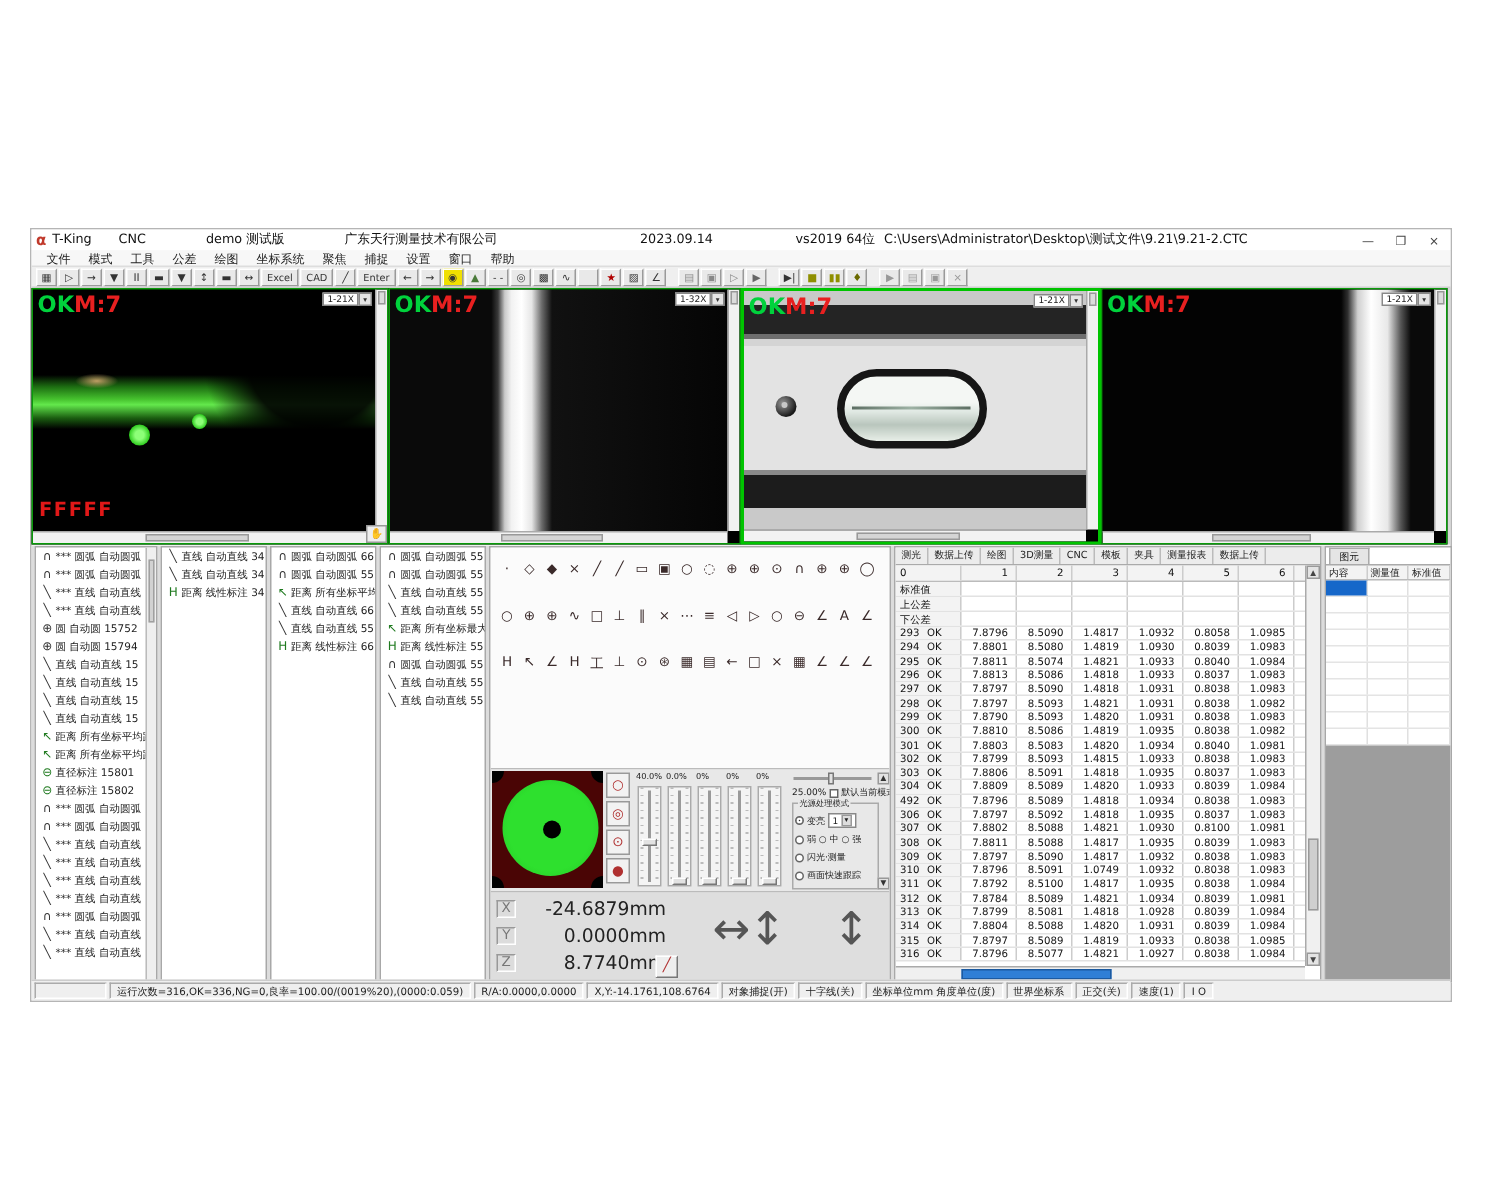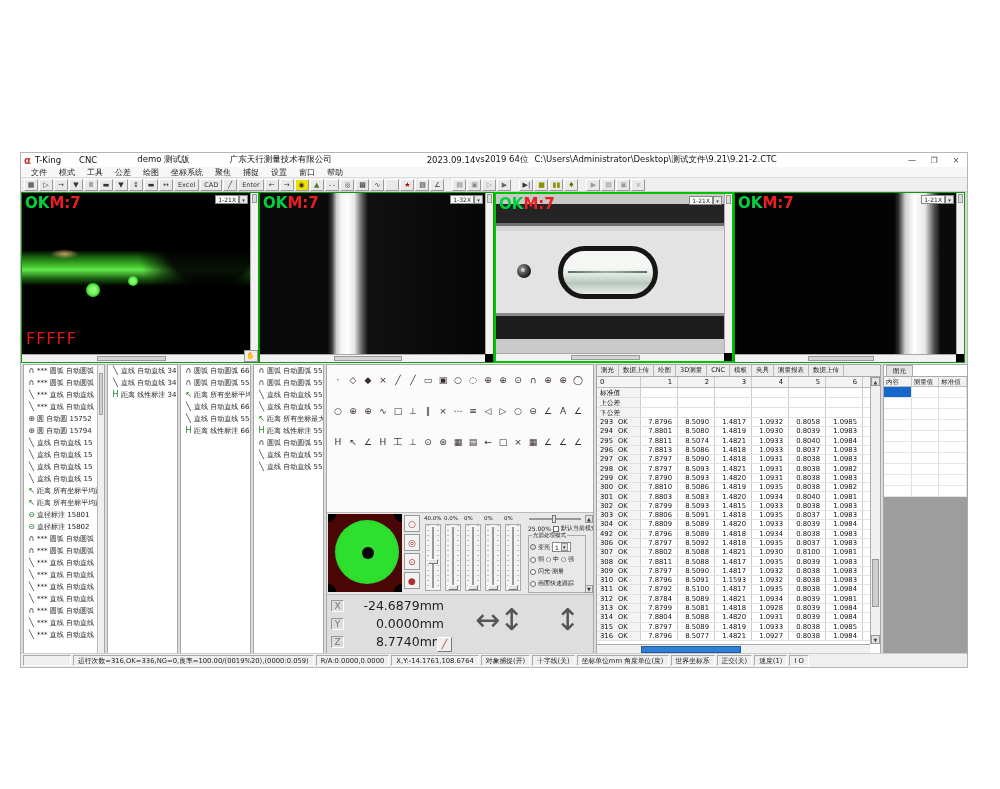--- a/index.html
+++ b/index.html
@@ -36,21 +36,21 @@
   .cam-vscroll::before { content:""; position:absolute; left:1px; right:1px; top:1px; height:7px; background:#dcdcdc; border:1px solid #999; }
   .cam-hscroll { position:absolute; left:0; right:8px; bottom:0; height:8px; background:#f2f2f2; border-top:1px solid #aaa; z-index:4; }
   .cam-hthumb { position:absolute; left:33%; width:30%; top:1px; bottom:1px; background:#d5d5d5; border:1px solid #999; }
   .cam-corner { position:absolute; right:0; bottom:0; width:14px; height:12px; background:#eee; border:1px solid #999; z-index:5; font-size:7px; line-height:10px; text-align:center; color:#555; }
 
   
   .c1-band { position:absolute; left:0; right:8px; top:34%; height:21%; background:linear-gradient(180deg, rgba(20,60,10,0) 0%, #1d6e12 22%, #46c22e 45%, #63e84c 55%, #1a5c10 80%, rgba(0,20,0,0) 100%); filter:blur(.4px); }
   .c1-spot { position:absolute; left:12%; top:33%; width:12%; height:6%; background:radial-gradient(ellipse, rgba(210,170,110,.9), rgba(120,80,40,0) 70%); }
   .c1-vig { position:absolute; right:8px; top:0; width:55%; height:75%; background:radial-gradient(circle at 70% 35%, rgba(0,0,0,.92) 38%, rgba(0,0,0,0) 62%); }
   .c1-dot { position:absolute; border-radius:50%; background:radial-gradient(circle, #8dff78 30%, #2ecb1e 70%, rgba(0,60,0,0)); }
-  .c1-overlay { position:absolute; left:4px; bottom:14px; color:#e01818; font-weight:normal; font-size:16px; letter-spacing:1px; z-index:5; }
+  .c1-overlay { position:absolute; left:4px; bottom:14px; color:#e01818; font-weight:bold; font-size:13px; letter-spacing:1px; z-index:5; }
 
   
   .c2-img { position:absolute; inset:0; right:8px; background:linear-gradient(90deg,#0a0a0a 0 30%,#3a3a3a 32%,#c9c9c9 34%,#f2f2f2 36%,#ffffff 39%,#e6e6e6 42%,#6a6a6a 45%,#111 48%,#050505 100%); }
   .c4-img { position:absolute; inset:0; right:8px; background:linear-gradient(90deg,#030303 0 72%,#2f2f2f 74%,#cfcfcf 77%,#ffffff 81%,#e8e8e8 86%,#555 90%,#0a0a0a 93% 100%); }
 
   
   .c3-img { position:absolute; inset:0; right:8px; bottom:8px; background:linear-gradient(180deg,#c9c9c9 0 6%,#242424 6% 18%,#6e6e6e 18% 20%,#d4d4d4 20% 23%,#e3e3e3 23% 75%,#8a8a8a 75% 77%,#1c1c1c 77% 91%,#c9c9c9 91% 100%); }
   .c3-slot { position:absolute; left:27%; top:33%; width:44%; height:33%; border:5px solid #161616; border-radius:40px; background:linear-gradient(180deg,#f4f7f4 0 40%,#dfe8e2 55%,#b9c6bd 75%,#e8efe8 100%); }
   .c3-slot-line { position:absolute; left:6%; right:6%; top:46%; height:2px; background:linear-gradient(90deg,#5c6e62,#9db2a4,#5c6e62); }
   .c3-pin { position:absolute; left:9%; top:44%; width:14px; height:14px; border-radius:50%; background:radial-gradient(circle at 35% 35%, #999, #1a1a1a 70%); }
@@ -152,21 +152,21 @@
 
 <div id="app">
 
   <div class="titlebar">
     <span class="logo">α</span>
     <span class="tspan">T-King</span>
     <span class="tspan" style="margin-left:18px">CNC</span>
     <span class="tspan" style="margin-left:40px">demo 测试版</span>
     <span class="tspan" style="margin-left:40px">广东天行测量技术有限公司</span>
     <span class="tspan" style="margin-left:95px">2023.09.14</span>
-    <span class="tspan" style="">vs2019 64位</span>
+    <span class="tspan" style="margin-left:55px">vs2019 64位</span>
     <span class="tspan" style="margin-left:6px">C:\Users\Administrator\Desktop\测试文件\9.21\9.21-2.CTC</span>
     <span class="win-btns">
       <span class="win-btn">—</span>
       <span class="win-btn">❐</span>
       <span class="win-btn">×</span>
     </span>
   </div>
 
   <div class="menubar" id="menubar">
       <span class="menu-item">文件</span>
@@ -905,21 +905,21 @@
             <span class="rt-cell rt-vcol">0.8038</span>
             <span class="rt-cell rt-vcol">1.0983</span>
           </div>
           <div class="trow">
             <span class="rt-cell rt-idcol">
               <span class="tid-num">310</span>
               <span>OK</span>
             </span>
             <span class="rt-cell rt-vcol">7.8796</span>
             <span class="rt-cell rt-vcol">8.5091</span>
-            <span class="rt-cell rt-vcol">1.1593</span>
+            <span class="rt-cell rt-vcol">1.0749</span>
             <span class="rt-cell rt-vcol">1.0932</span>
             <span class="rt-cell rt-vcol">0.8038</span>
             <span class="rt-cell rt-vcol">1.0983</span>
           </div>
           <div class="trow">
             <span class="rt-cell rt-idcol">
               <span class="tid-num">311</span>
               <span>OK</span>
             </span>
             <span class="rt-cell rt-vcol">7.8792</span>

